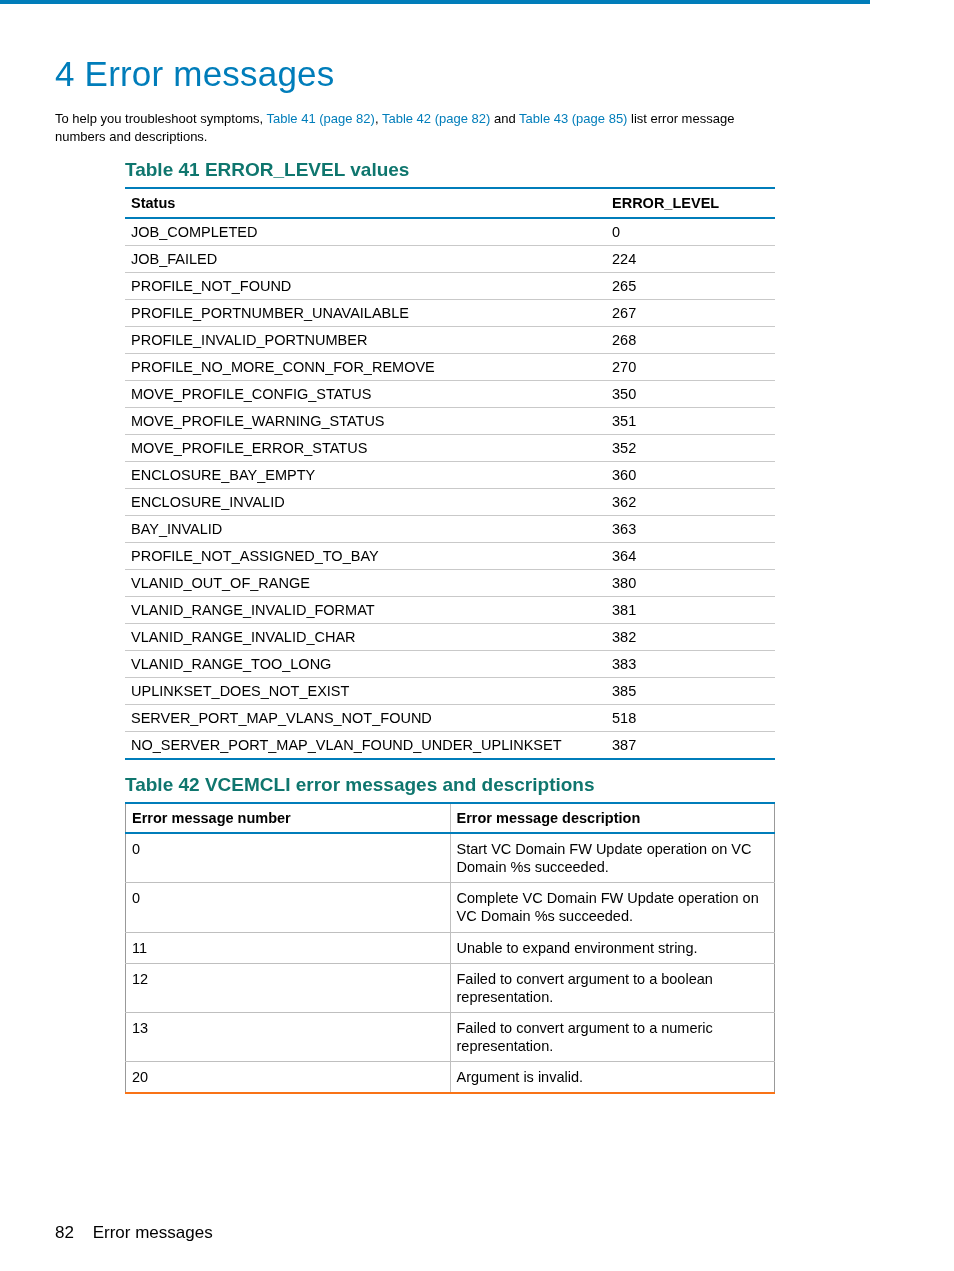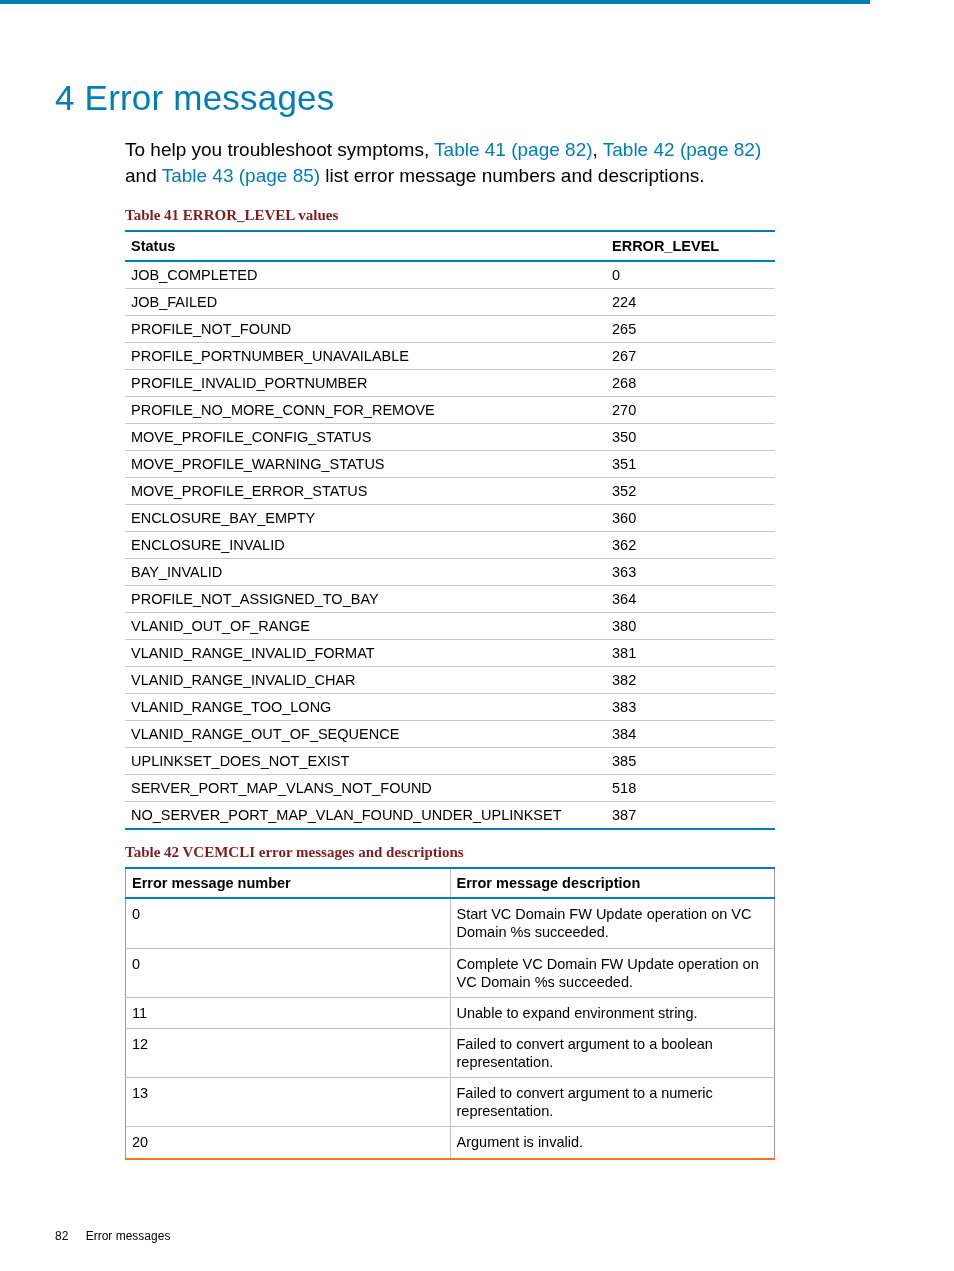--- a/index.html
+++ b/index.html
@@ -9,46 +9,44 @@
     width: 954px;
     background: #fff;
     font-family: "Futura", "Century Gothic", "Trebuchet MS", Arial, sans-serif;
     color: #000;
     font-size: 15px;
   }
   .page {
     box-sizing: border-box;
     width: 870px;
     min-height: 1271px;
-    padding: 66px 95px 30px 55px;
+    padding: 42px 95px 30px 55px;
     position: relative;
     border-top: 4px solid #007dba;
   }
   h1.title {
     font-weight: 300;
     font-size: 35px;
     color: #007dba;
     margin: 8px 0 16px 0;
     letter-spacing: 0.2px;
   }
   .intro {
-    margin-left: 70px;
     line-height: 1.35;
-    font-size: 19px;
+    font-size: 13px;
   }
   .intro a, .link {
     color: #007dba;
     text-decoration: none;
   }
   .caption {
-    color: #7f1d1d;
+    color: #0f766e;
     font-weight: bold;
     margin: 14px 0 6px 70px;
-    font-size: 15px;
-    font-family: Liberation Serif, serif;
+    font-size: 19px;
   }
   table {
     border-collapse: collapse;
     width: calc(100% - 70px);
     margin-left: 70px;
     font-size: 14.5px;
   }
   table.t41 thead tr { border-top: 2px solid #007dba; border-bottom: 2px solid #007dba; }
   table.t41 th {
     text-align: left;
@@ -81,21 +79,21 @@
   }
   table.t42 td:last-child { border-right: none; }
   table.t42 tbody tr:last-child td { border-bottom: 2px solid #f97316; }
   table.t42 .col-num  { width: 50%; }
   table.t42 .col-desc { width: 50%; }
 
   .footer {
     position: absolute;
     left: 55px;
     bottom: 28px;
-    font-size: 12px;
+    font-size: 17px;
   }
   .footer .pn { margin-right: 14px; }
 </style>
 </head>
 <body>
 
 <div class="page">
 
   <h1 class="title">4 Error messages</h1>
 
@@ -174,24 +172,20 @@
         </tr>
         <tr>
           <td>VLANID_RANGE_INVALID_CHAR</td>
           <td>382</td>
         </tr>
         <tr>
           <td>VLANID_RANGE_TOO_LONG</td>
           <td>383</td>
         </tr>
         <tr>
-          <td>VLANID_RANGE_OUT_OF_SEQUENCE</td>
-          <td>384</td>
-        </tr>
-        <tr>
           <td>UPLINKSET_DOES_NOT_EXIST</td>
           <td>385</td>
         </tr>
         <tr>
           <td>SERVER_PORT_MAP_VLANS_NOT_FOUND</td>
           <td>518</td>
         </tr>
         <tr>
           <td>NO_SERVER_PORT_MAP_VLAN_FOUND_UNDER_UPLINKSET</td>
           <td>387</td>

